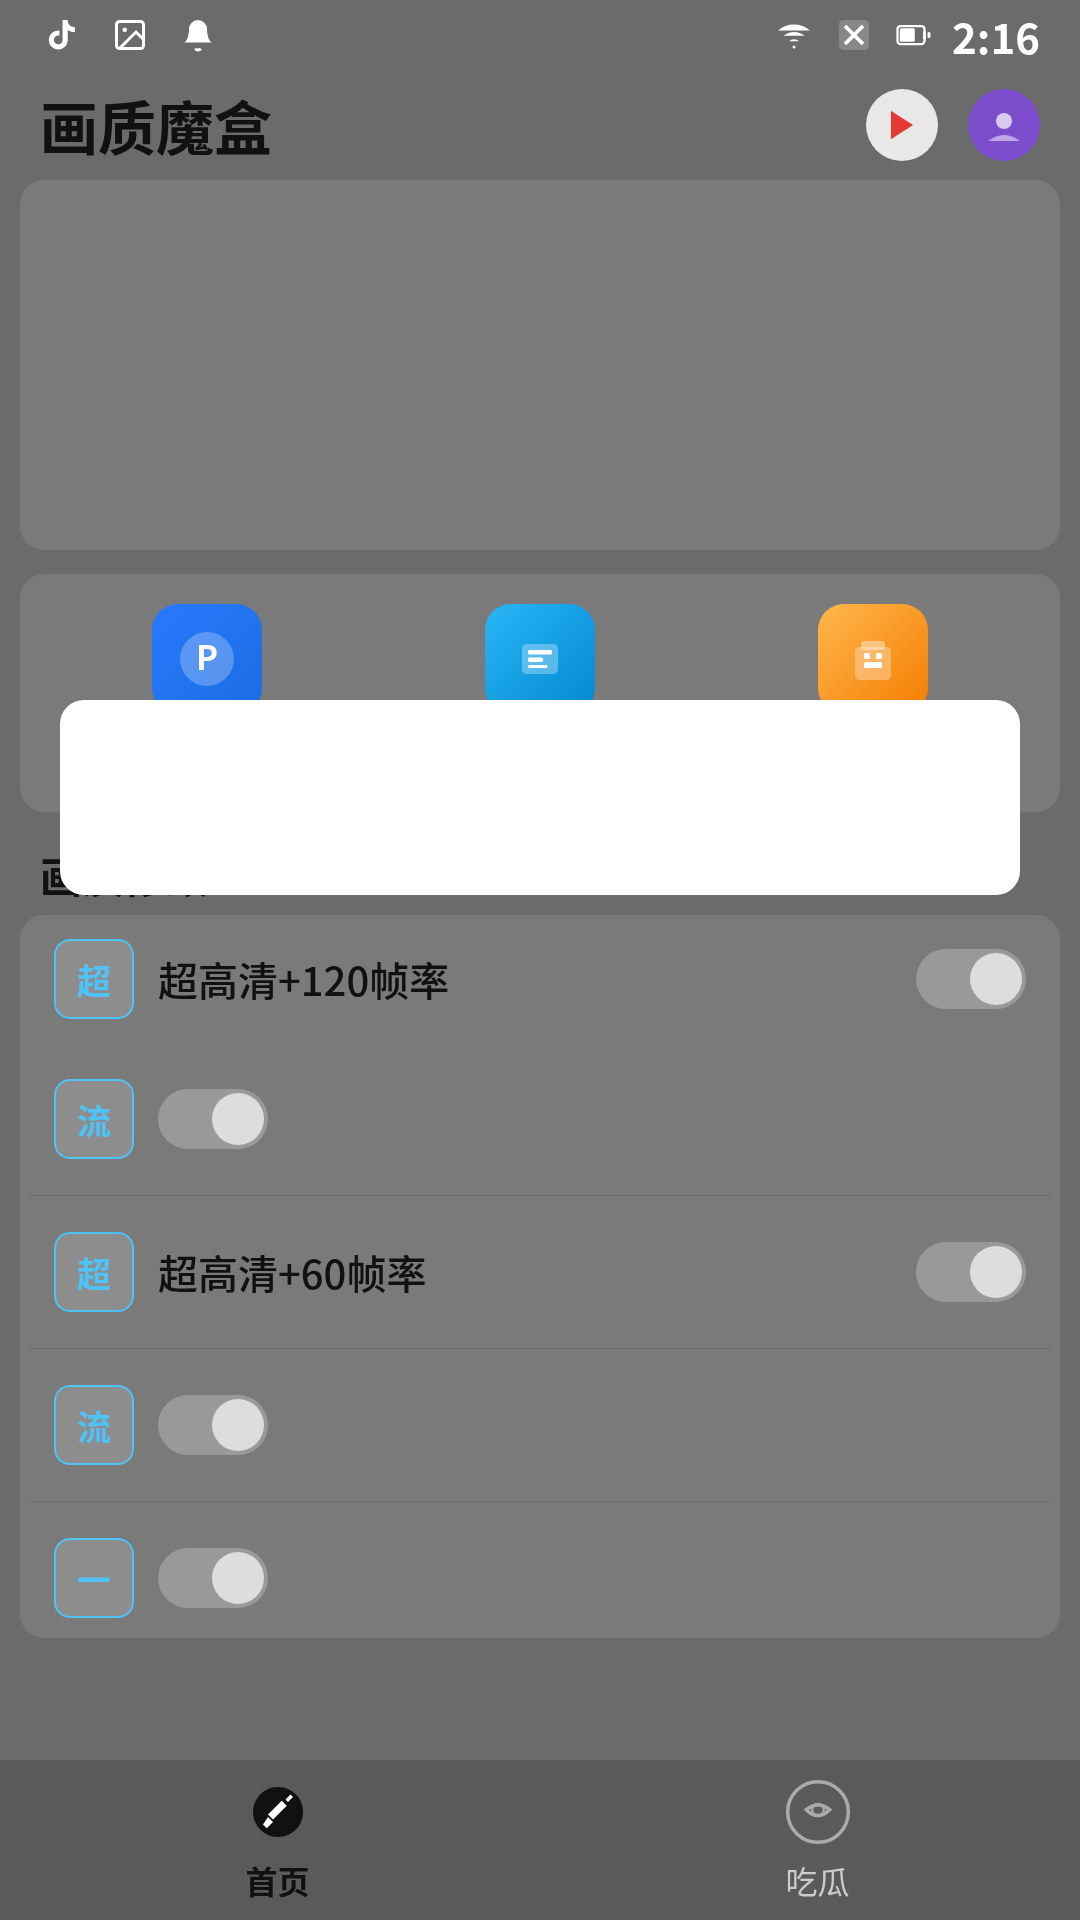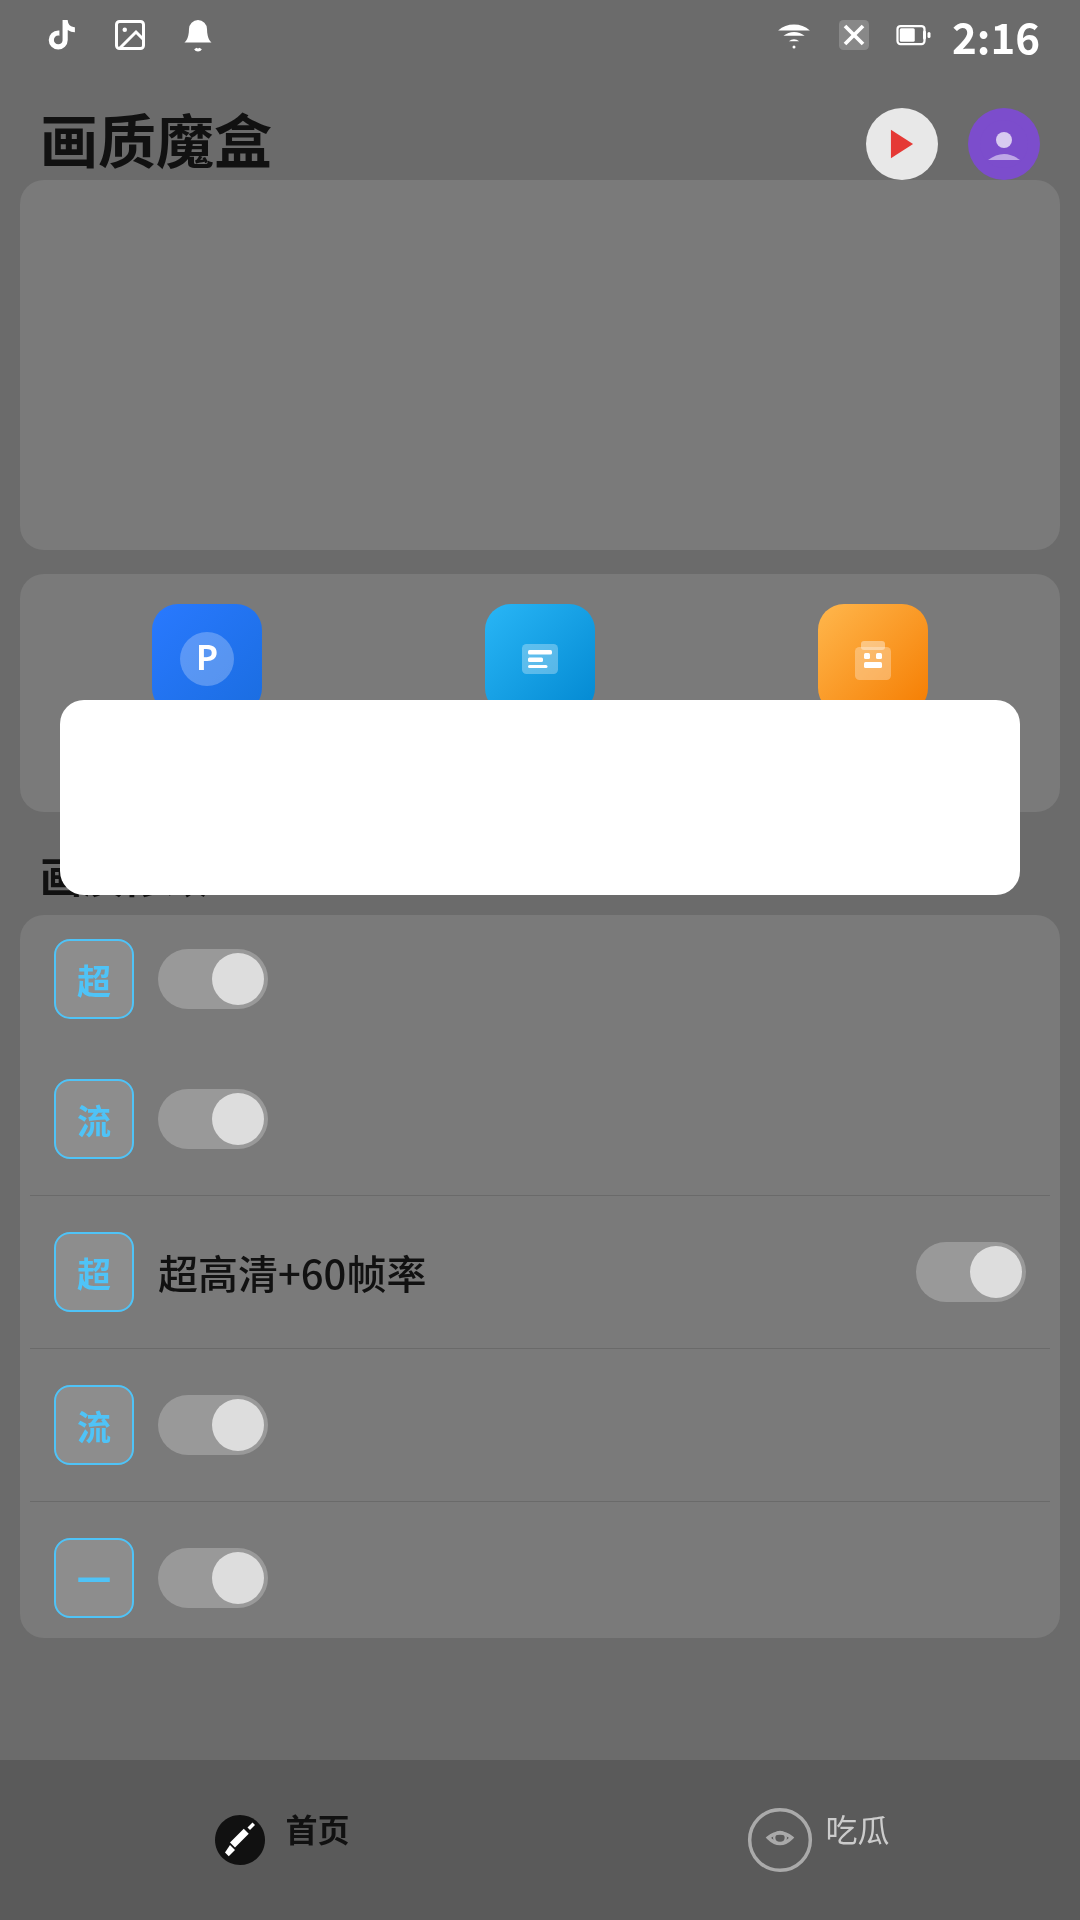--- a/index.html
+++ b/index.html
@@ -65,21 +65,21 @@
 
     
     .time-text { font-size: 42px; font-weight: bold; color: #fff; }
 
     
     .app-header {
       width: 100%;
       height: 110px;
       background: #6b6b6b;
       display: flex;
-      align-items: flex-end;
+      align-items: center;
       justify-content: space-between;
       padding: 0 40px;
     }
 
     .app-title {
       font-size: 58px;
       font-weight: bold;
       color: #111;
     }
 
@@ -253,22 +253,22 @@
       width: 100%;
       height: 160px;
       background: #5a5a5a;
       display: flex;
       align-items: center;
       justify-content: space-around;
     }
 
     .nav-item {
       display: flex;
-      flex-direction: row;
-      align-items: flex-start;
+      flex-direction: column;
+      align-items: center;
       gap: 10px;
       cursor: pointer;
       margin-left: 15px;
     }
 
     .nav-icon {
       width: 70px;
       height: 70px;
       display: flex;
       align-items: center;
@@ -429,20 +429,21 @@
 <div class="section-title-bar">
   <span class="section-title">画质修改</span>
 </div>
 
 <div class="quality-list">
 
   <div class="quality-item-partial">
     <div class="quality-badge">
       <span>超</span>
     </div>
+    <span class="quality-name">超高清+120帧率</span>
     <div class="toggle"></div>
   </div>
 
   <div class="quality-item">
     <div class="quality-badge">
       <span>流</span>
     </div>
     <div class="toggle"></div>
   </div>
 

